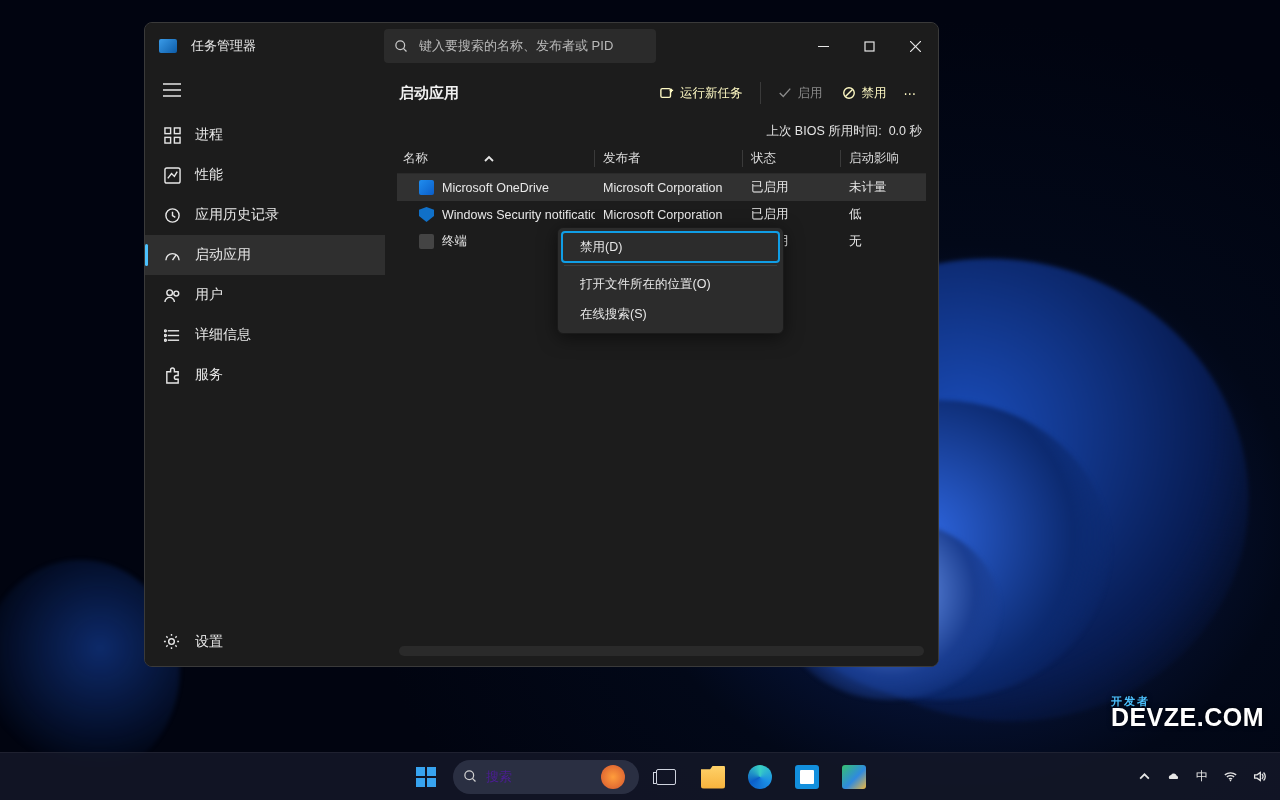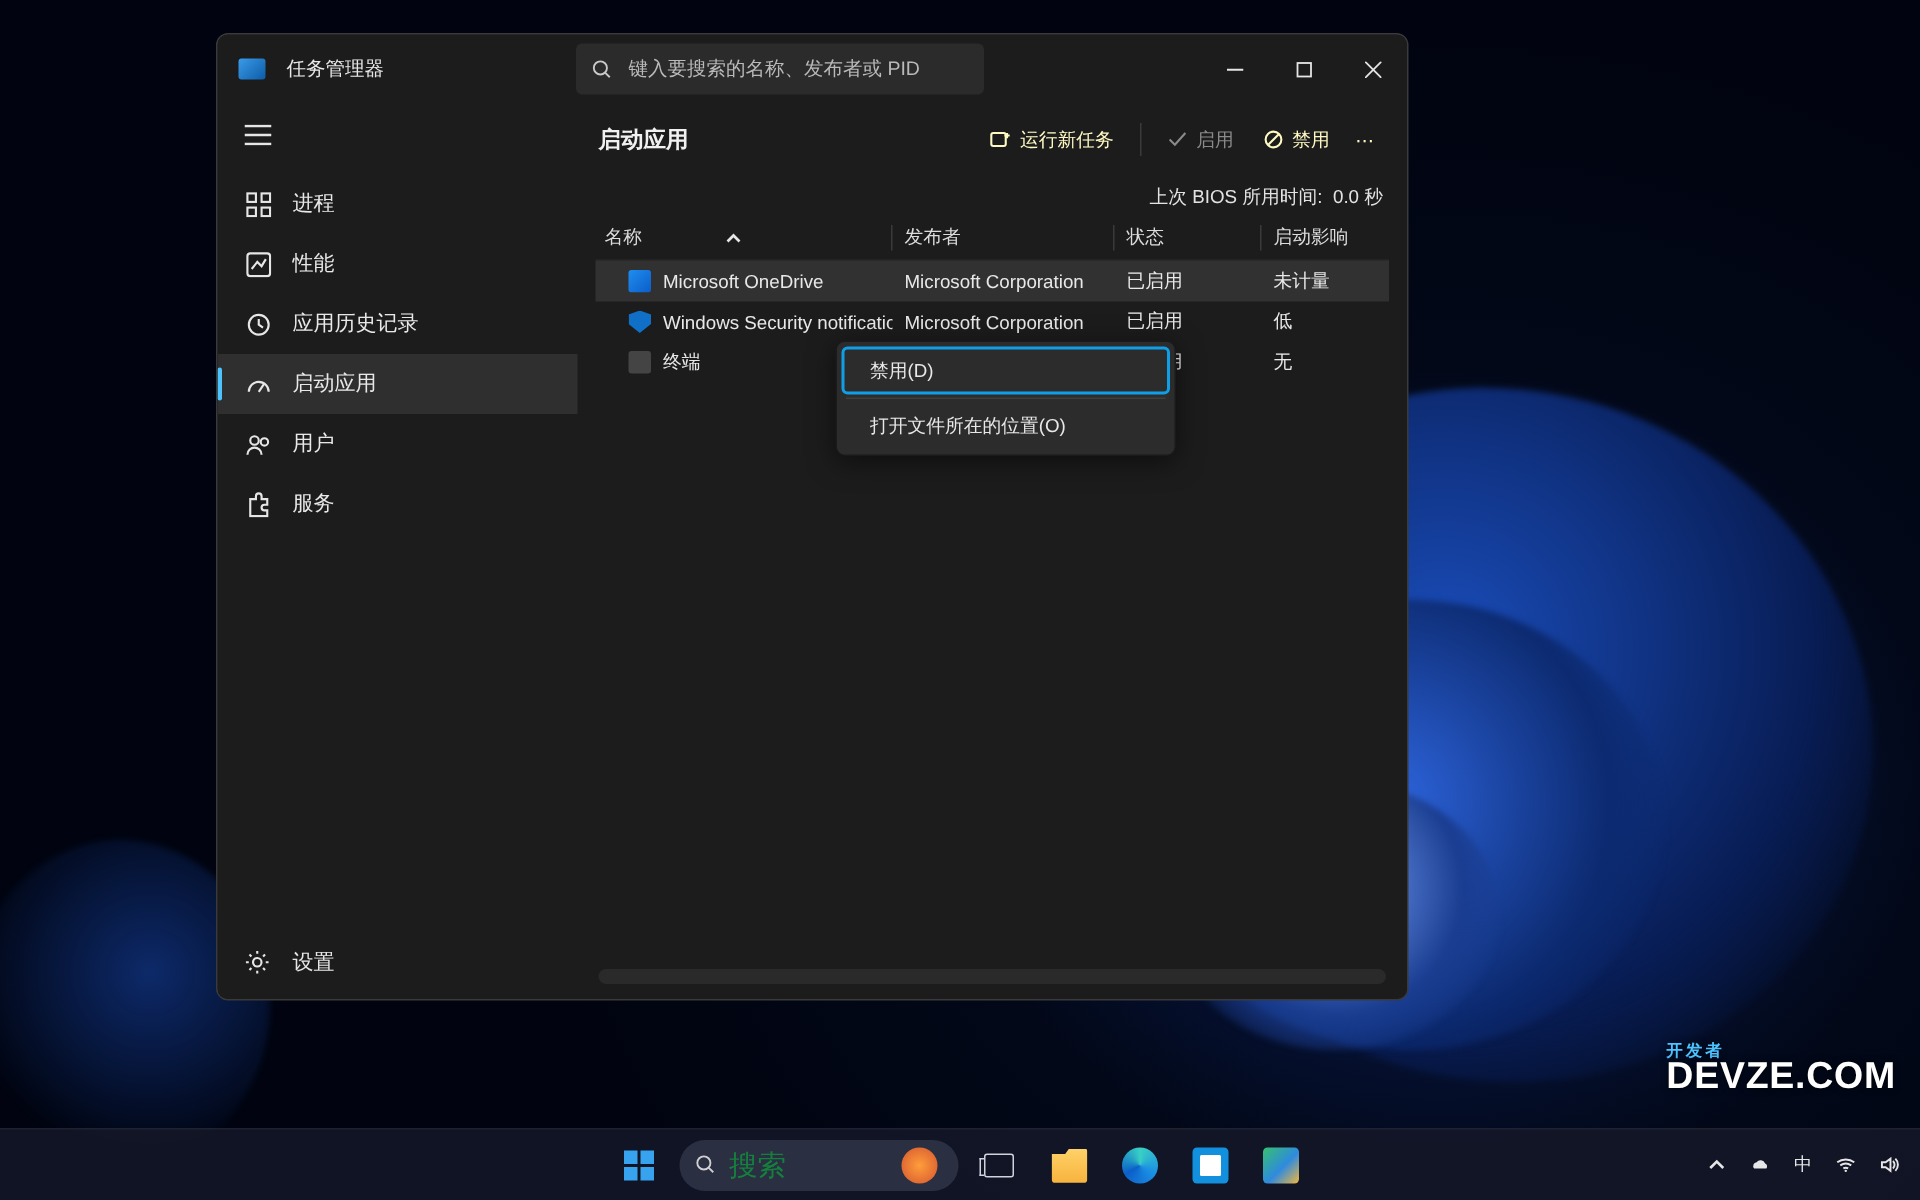--- a/index.html
+++ b/index.html
@@ -92,21 +92,21 @@
   .ctx-item.hl { outline:2px solid #109ee6; outline-offset:-1px; border-radius:3px; }
   .ctx-sep { height:1px; background:#3e3e3e; margin:3px 2px; }
 
   
   .taskbar { position:absolute; left:0; right:0; bottom:0; height:48px; background:rgba(20,24,40,.85); border-top:1px solid rgba(255,255,255,.06); display:flex; align-items:center; }
   .tb-center { position:absolute; left:50%; transform:translateX(-50%); display:flex; align-items:center; gap:7px; }
   .tb-btn { width:40px; height:40px; border-radius:4px; display:flex; align-items:center; justify-content:center; }
   .tb-start svg rect { }
   .tb-search { display:flex; align-items:center; background:rgba(45,50,70,.9); border-radius:18px; height:34px; padding:0 14px 0 10px; width:186px; gap:8px; }
   .tb-search svg { width:15px; height:15px; stroke:#d0d0d0; fill:none; stroke-width:2; }
-  .tb-search-txt { font-size:19px; color:#15803d; flex:1; }
+  .tb-search-txt { font-size:13px; color:#4c1d95; flex:1; }
   .tb-search-ic { width:24px; height:24px; border-radius:50%; background:radial-gradient(circle,#ff9d3b,#d4552f); }
   .tb-ic { width:24px; height:24px; border-radius:3px; }
   .tb-right { position:absolute; right:14px; display:flex; align-items:center; gap:16px; }
   .tb-right svg { width:13px; height:13px; stroke:#e6e6e6; fill:none; stroke-width:1.6; }
   .watermark { position:absolute; right:16px; bottom:68px; font-size:25px; font-weight:700; color:#ffffff; text-shadow:0 0 5px rgba(0,0,0,.7); letter-spacing:.5px; }
   .watermark .sub { font-size:11px; display:block; line-height:1; margin-bottom:-4px; color:#4cc2ff; letter-spacing:2px; }
 </style>
 </head>
 <body>
 
@@ -200,20 +200,33 @@
                 <circle cx="6" cy="6" r="3"></circle>
                 <circle cx="13" cy="7" r="2.6"></circle>
                 <path d="M1 16c0-3 2.5-5 5-5s5 2 5 5"></path>
               </svg>
             </span>
           <span>用户</span>
         </div>
         <div class="nav-item">
           <span class="ic">
               <svg viewBox="0 0 18 18">
+                <line x1="4" y1="4" x2="16" y2="4"></line>
+                <line x1="4" y1="9" x2="16" y2="9"></line>
+                <line x1="4" y1="14" x2="16" y2="14"></line>
+                <circle cx="1.5" cy="4" r="1"></circle>
+                <circle cx="1.5" cy="9" r="1"></circle>
+                <circle cx="1.5" cy="14" r="1"></circle>
+              </svg>
+            </span>
+          <span>详细信息</span>
+        </div>
+        <div class="nav-item">
+          <span class="ic">
+              <svg viewBox="0 0 18 18">
                 <path d="M3 5h4V3a2 2 0 1 1 4 0v2h4v4h-2a2 2 0 1 0 0 4h2v4H3z"></path>
               </svg>
             </span>
           <span>服务</span>
         </div>
       </div>
       <div class="settings">
         <span class="ic"><svg viewBox="0 0 18 18">
               <circle cx="9" cy="9" r="3"></circle>
               <path d="M9 1v2M9 15v2M1 9h2M15 9h2M3.5 3.5l1.4 1.4M13.1 13.1l1.4 1.4M14.5 3.5l-1.4 1.4M4.9 13.1l-1.4 1.4"></path>
@@ -309,20 +322,23 @@
 </div>
 
 <div class="ctx">
   <div class="ctx-item hl">
       <span>禁用(D)</span>
     </div>
   <div class="ctx-sep"></div>
   <div class="ctx-item">
       <span>打开文件所在的位置(O)</span>
     </div>
+  <div class="ctx-item">
+      <span>在线搜索(S)</span>
+    </div>
 </div>
 
 <div class="watermark">
   <span class="sub">开发者</span>
   <span>DEVZE.COM</span>
 </div>
 
 <div class="taskbar">
   <div class="tb-center">
     <div class="tb-btn tb-start">

